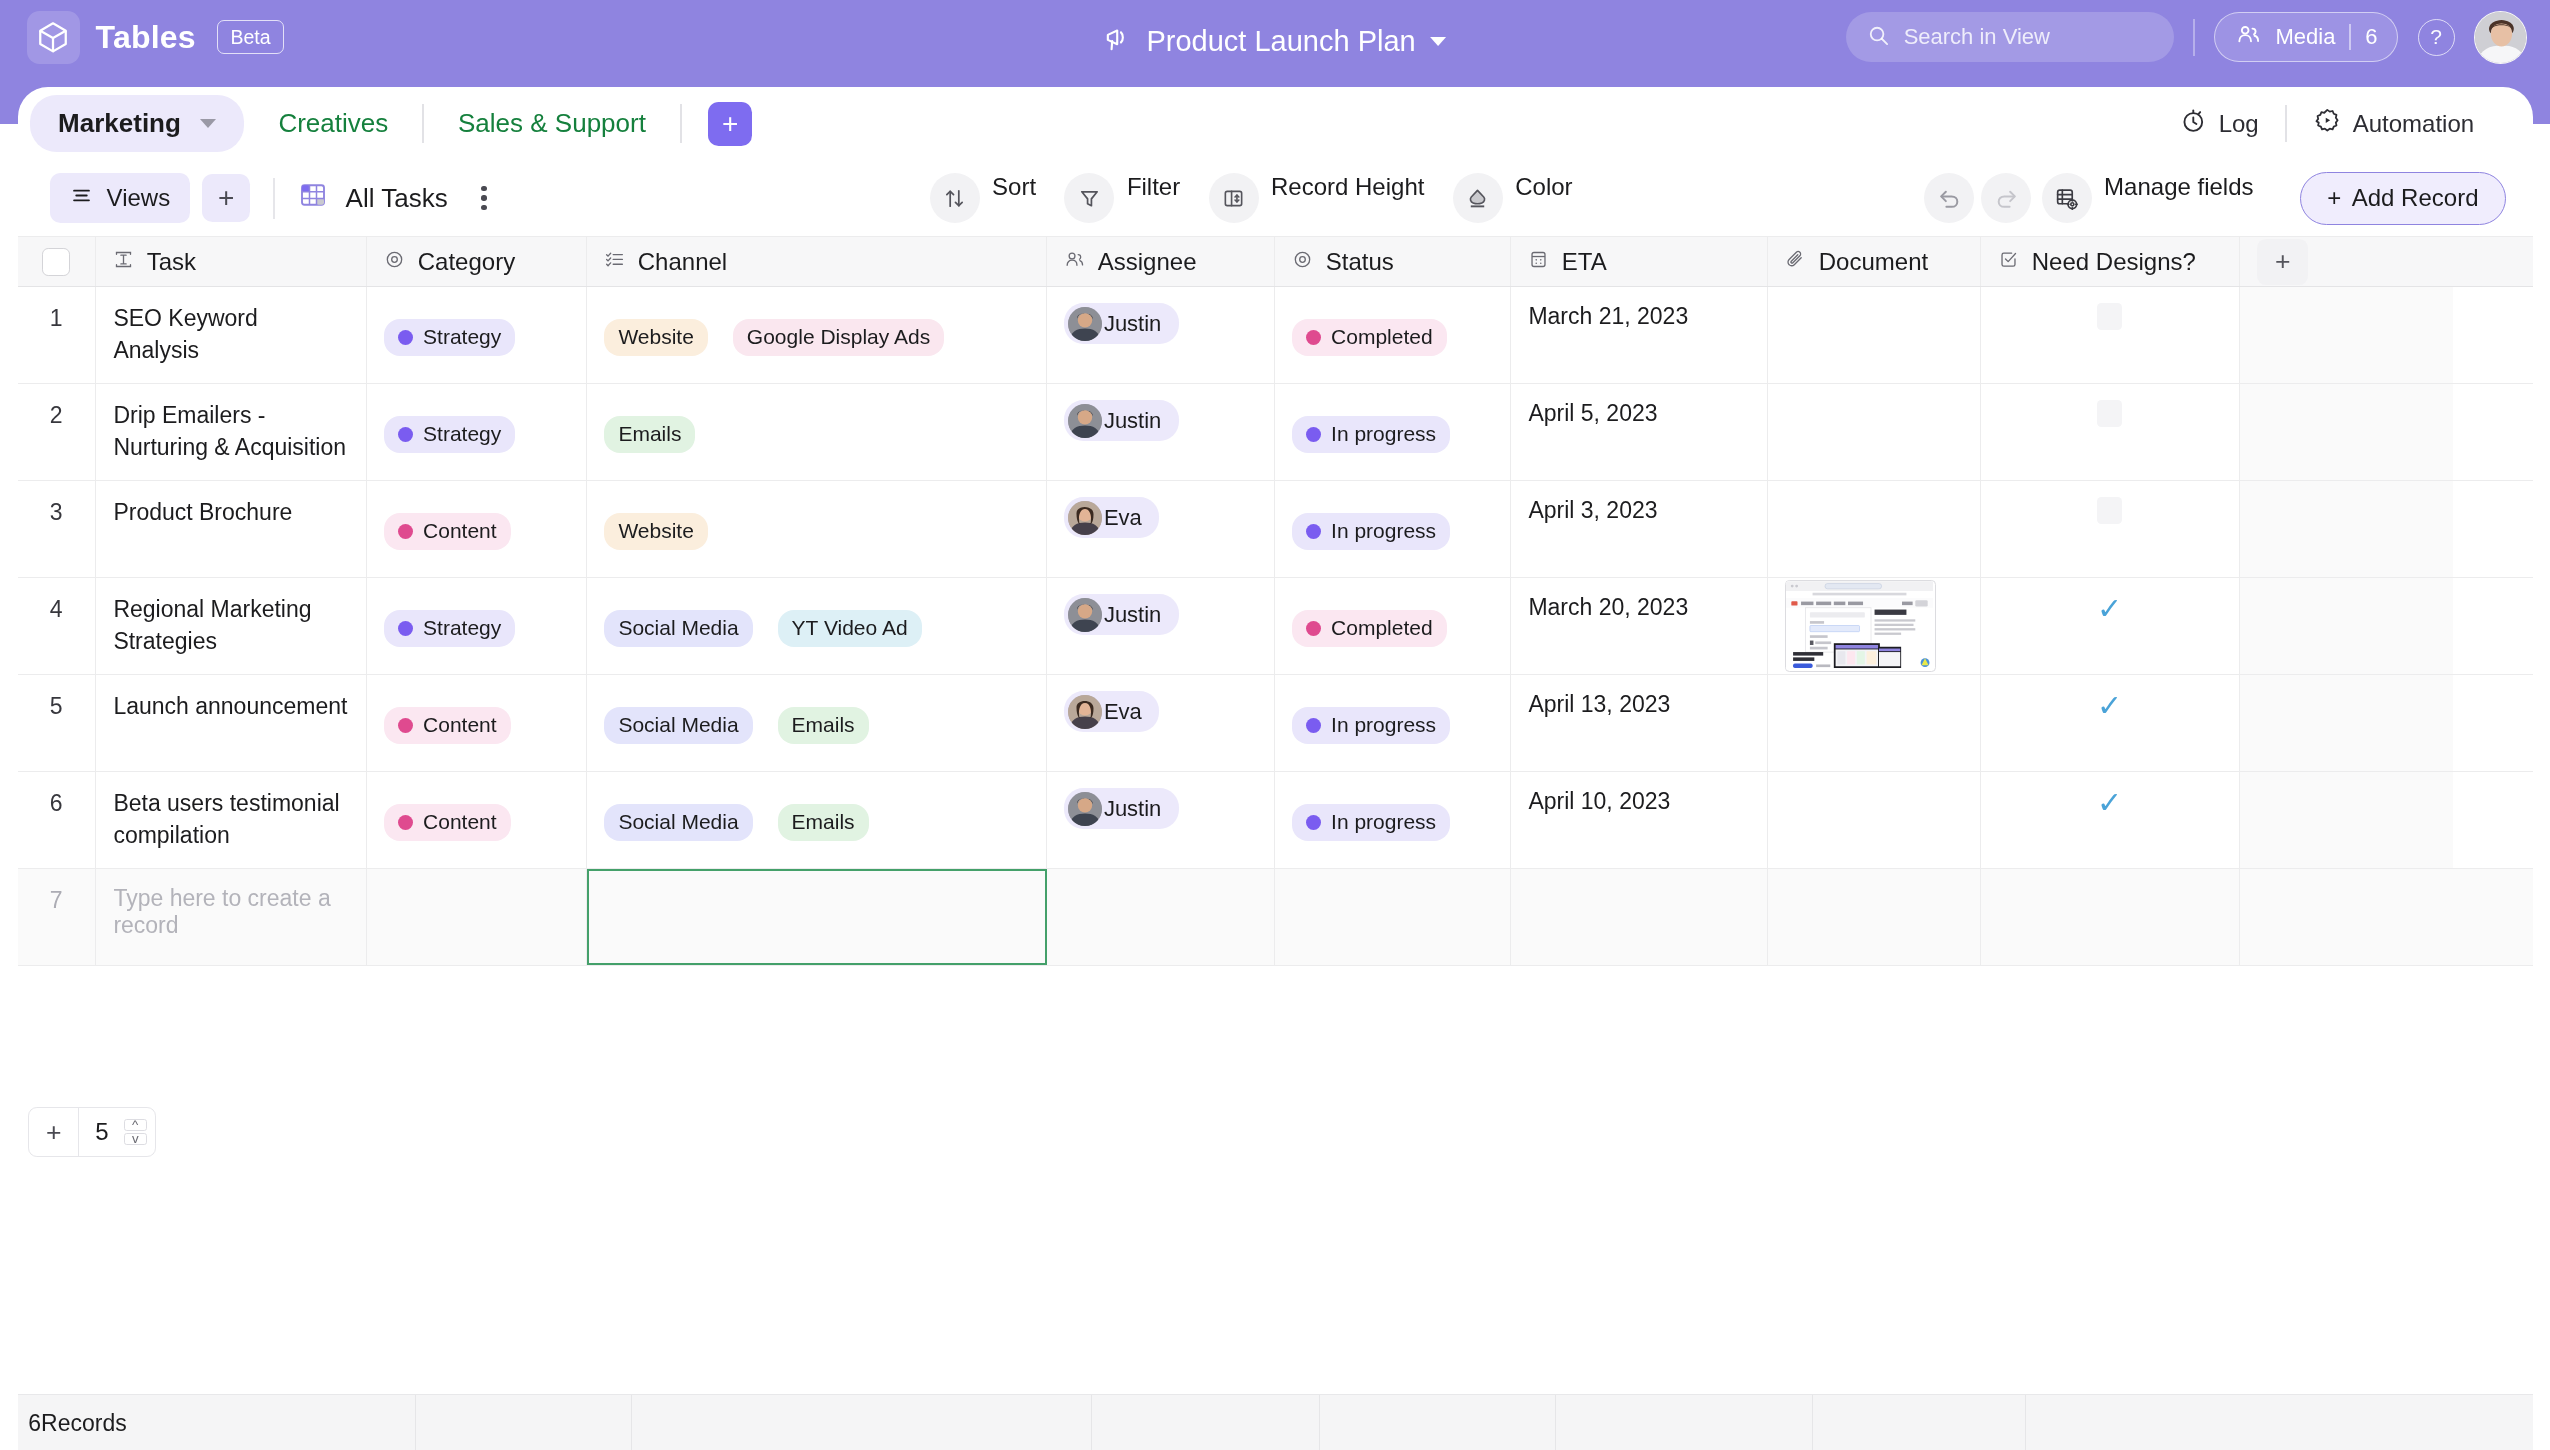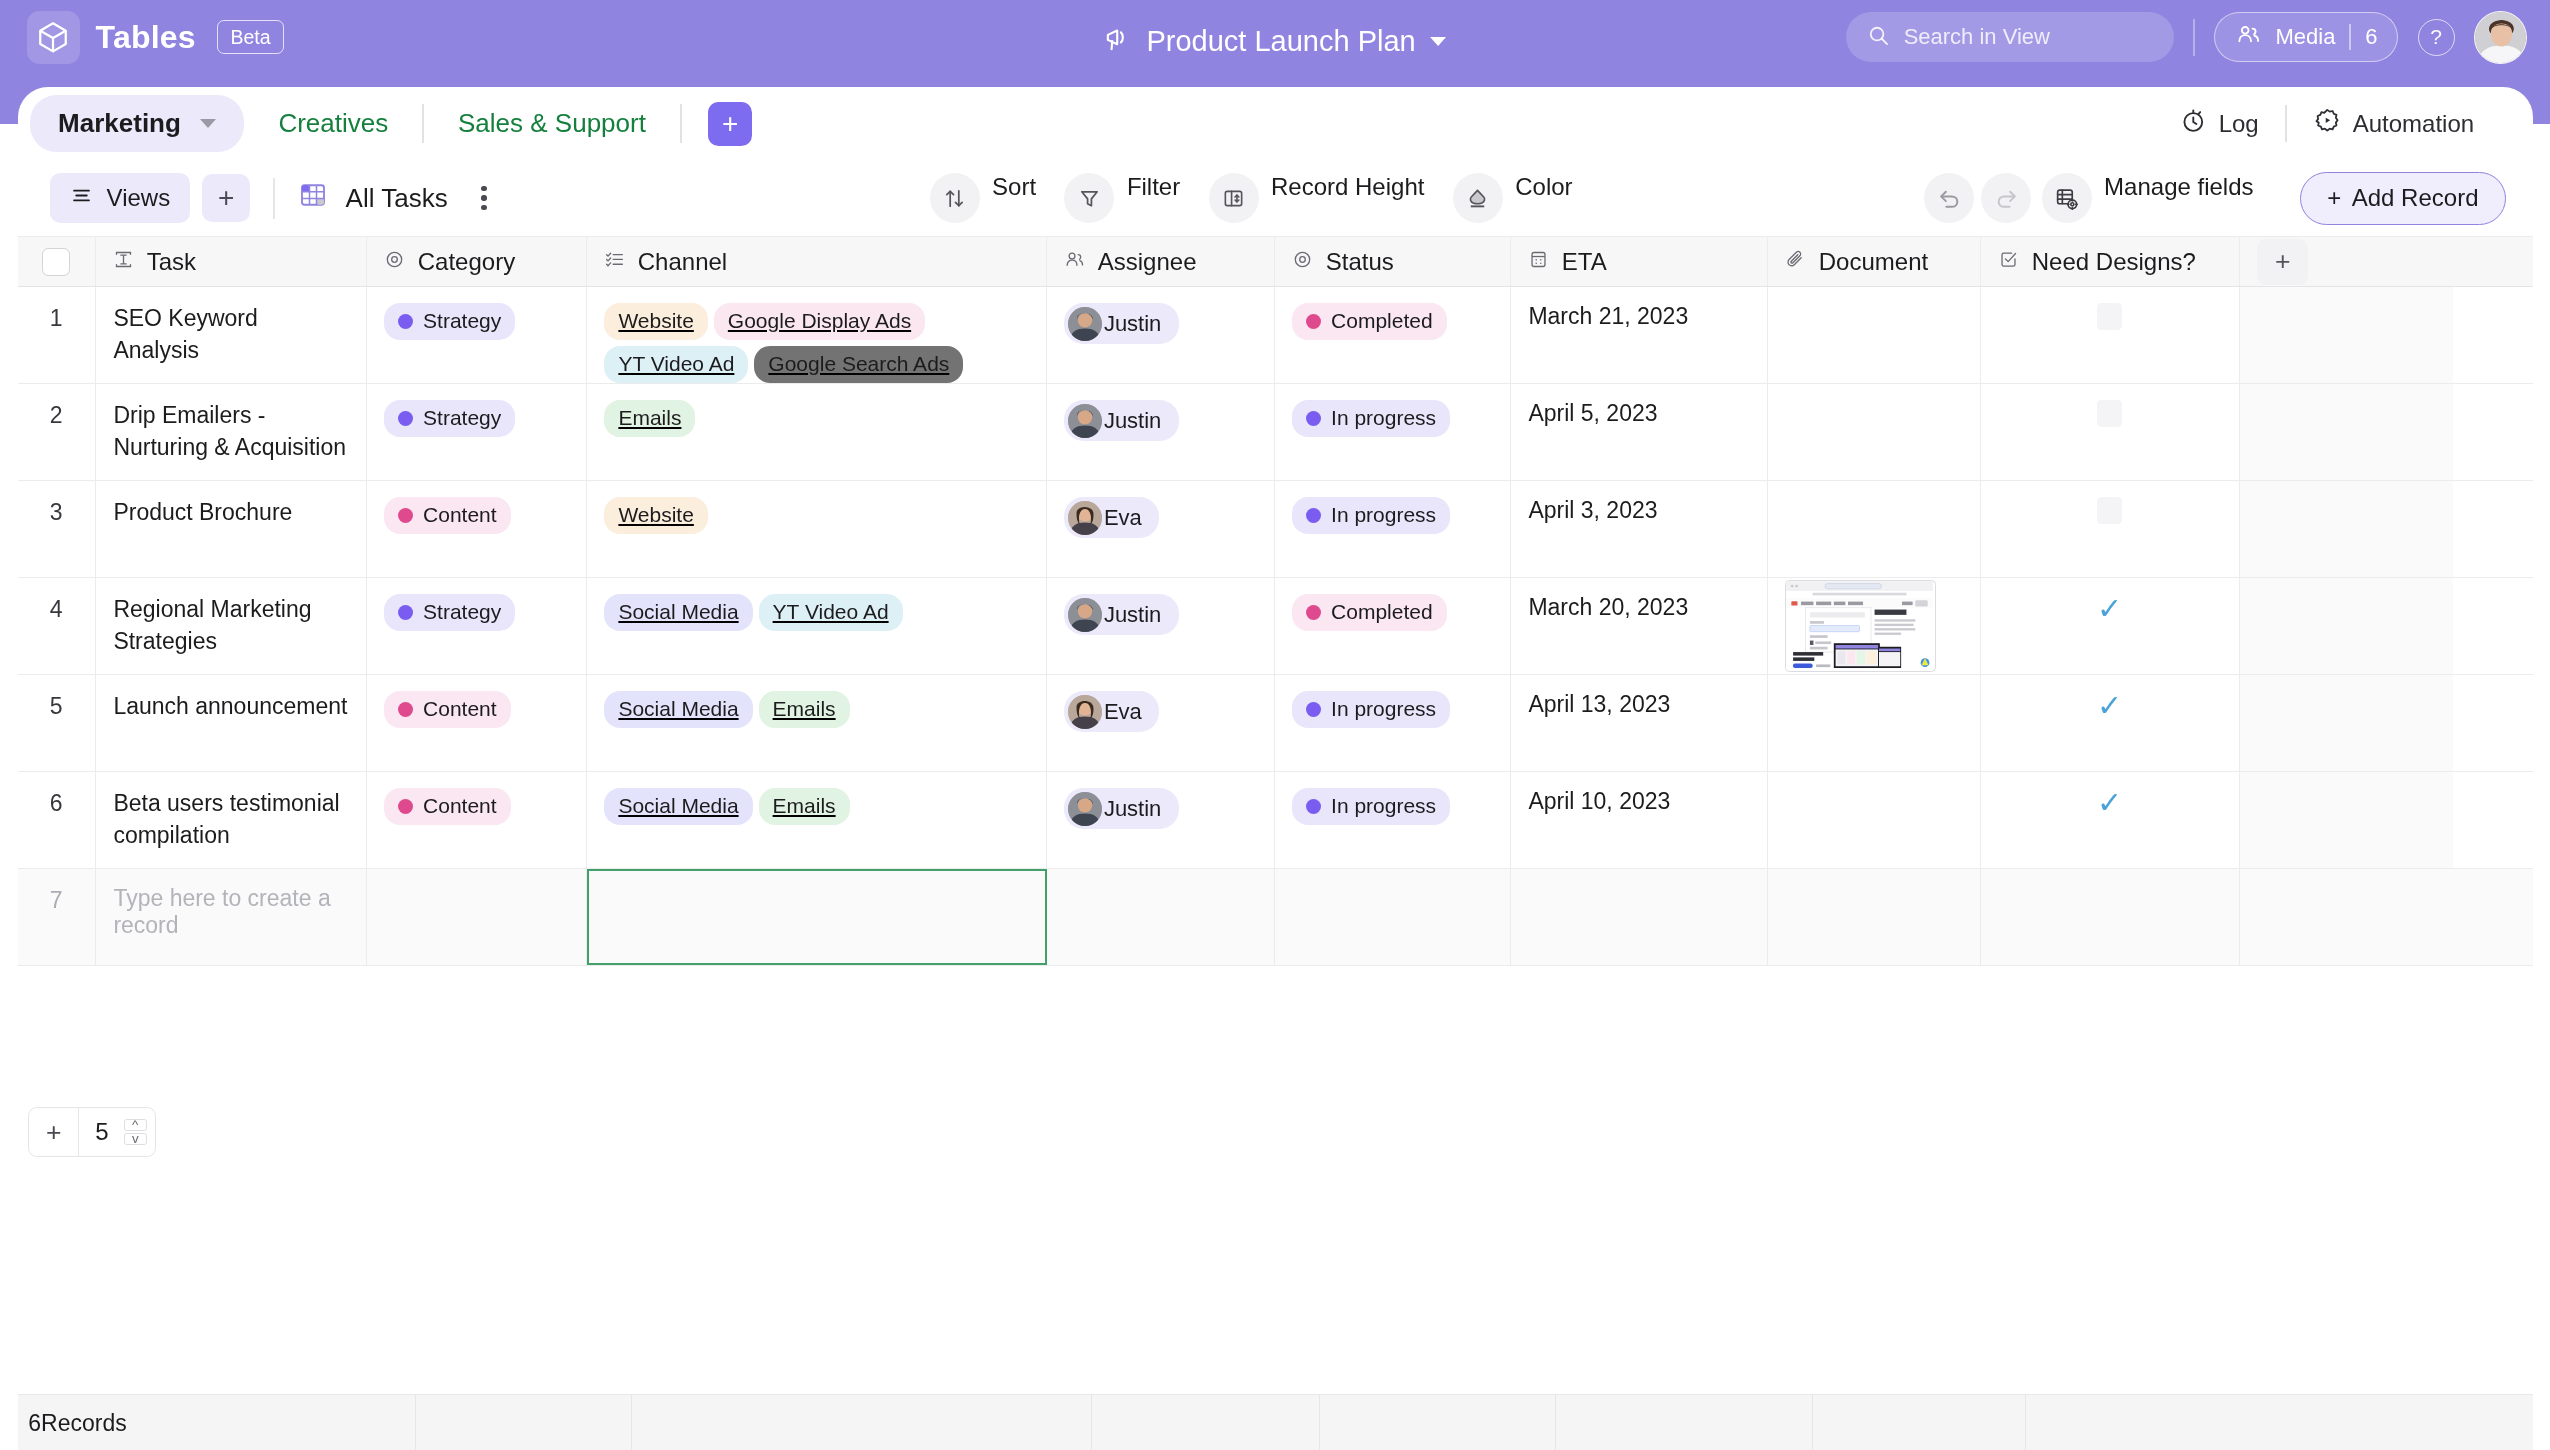--- a/index.html
+++ b/index.html
@@ -204,24 +204,24 @@
   .body-row .c-check {
     justify-content: center; align-items: flex-start;
     font-size: 23px; color: #37373d; padding-top: 17.7px;
   }
   .body-row .c-plus { background: #fafafa; }
   .task-text { font-size: 23px; color: #1c1c1e; line-height: 1.38; }
 
   .pill {
     display: inline-flex; align-items: center; gap: 9.7px;
     border-radius: 16px; padding: 5.3px 14px; font-size: 21px;
-    color: #1c1c1e; white-space: nowrap; line-height: 1.25;
+    color: #1c1c1e; white-space: nowrap; line-height: 1.25; margin-top: 16px;
   }
   .dot { width: 15px; height: 15px; border-radius: 50%; flex: none; }
-  .tagwrap { display: flex; flex-wrap: wrap; gap: 6px; text-decoration: underline; }
+  .tagwrap { display: flex; flex-wrap: wrap; gap: 25px; }
 
   .assignee-pill {
     display: inline-flex; align-items: center; gap: 2px;
     background: #ece9fb; border-radius: 19.5px; padding: 3.5px 17.7px 3.5px 3.5px;
     font-size: 22px; color: #1c1c1e;
   }
   .mini-avatar {
     width: 34px; height: 34px; border-radius: 50%; overflow: hidden;
     background: #b9b3c7; flex: none;
   }

